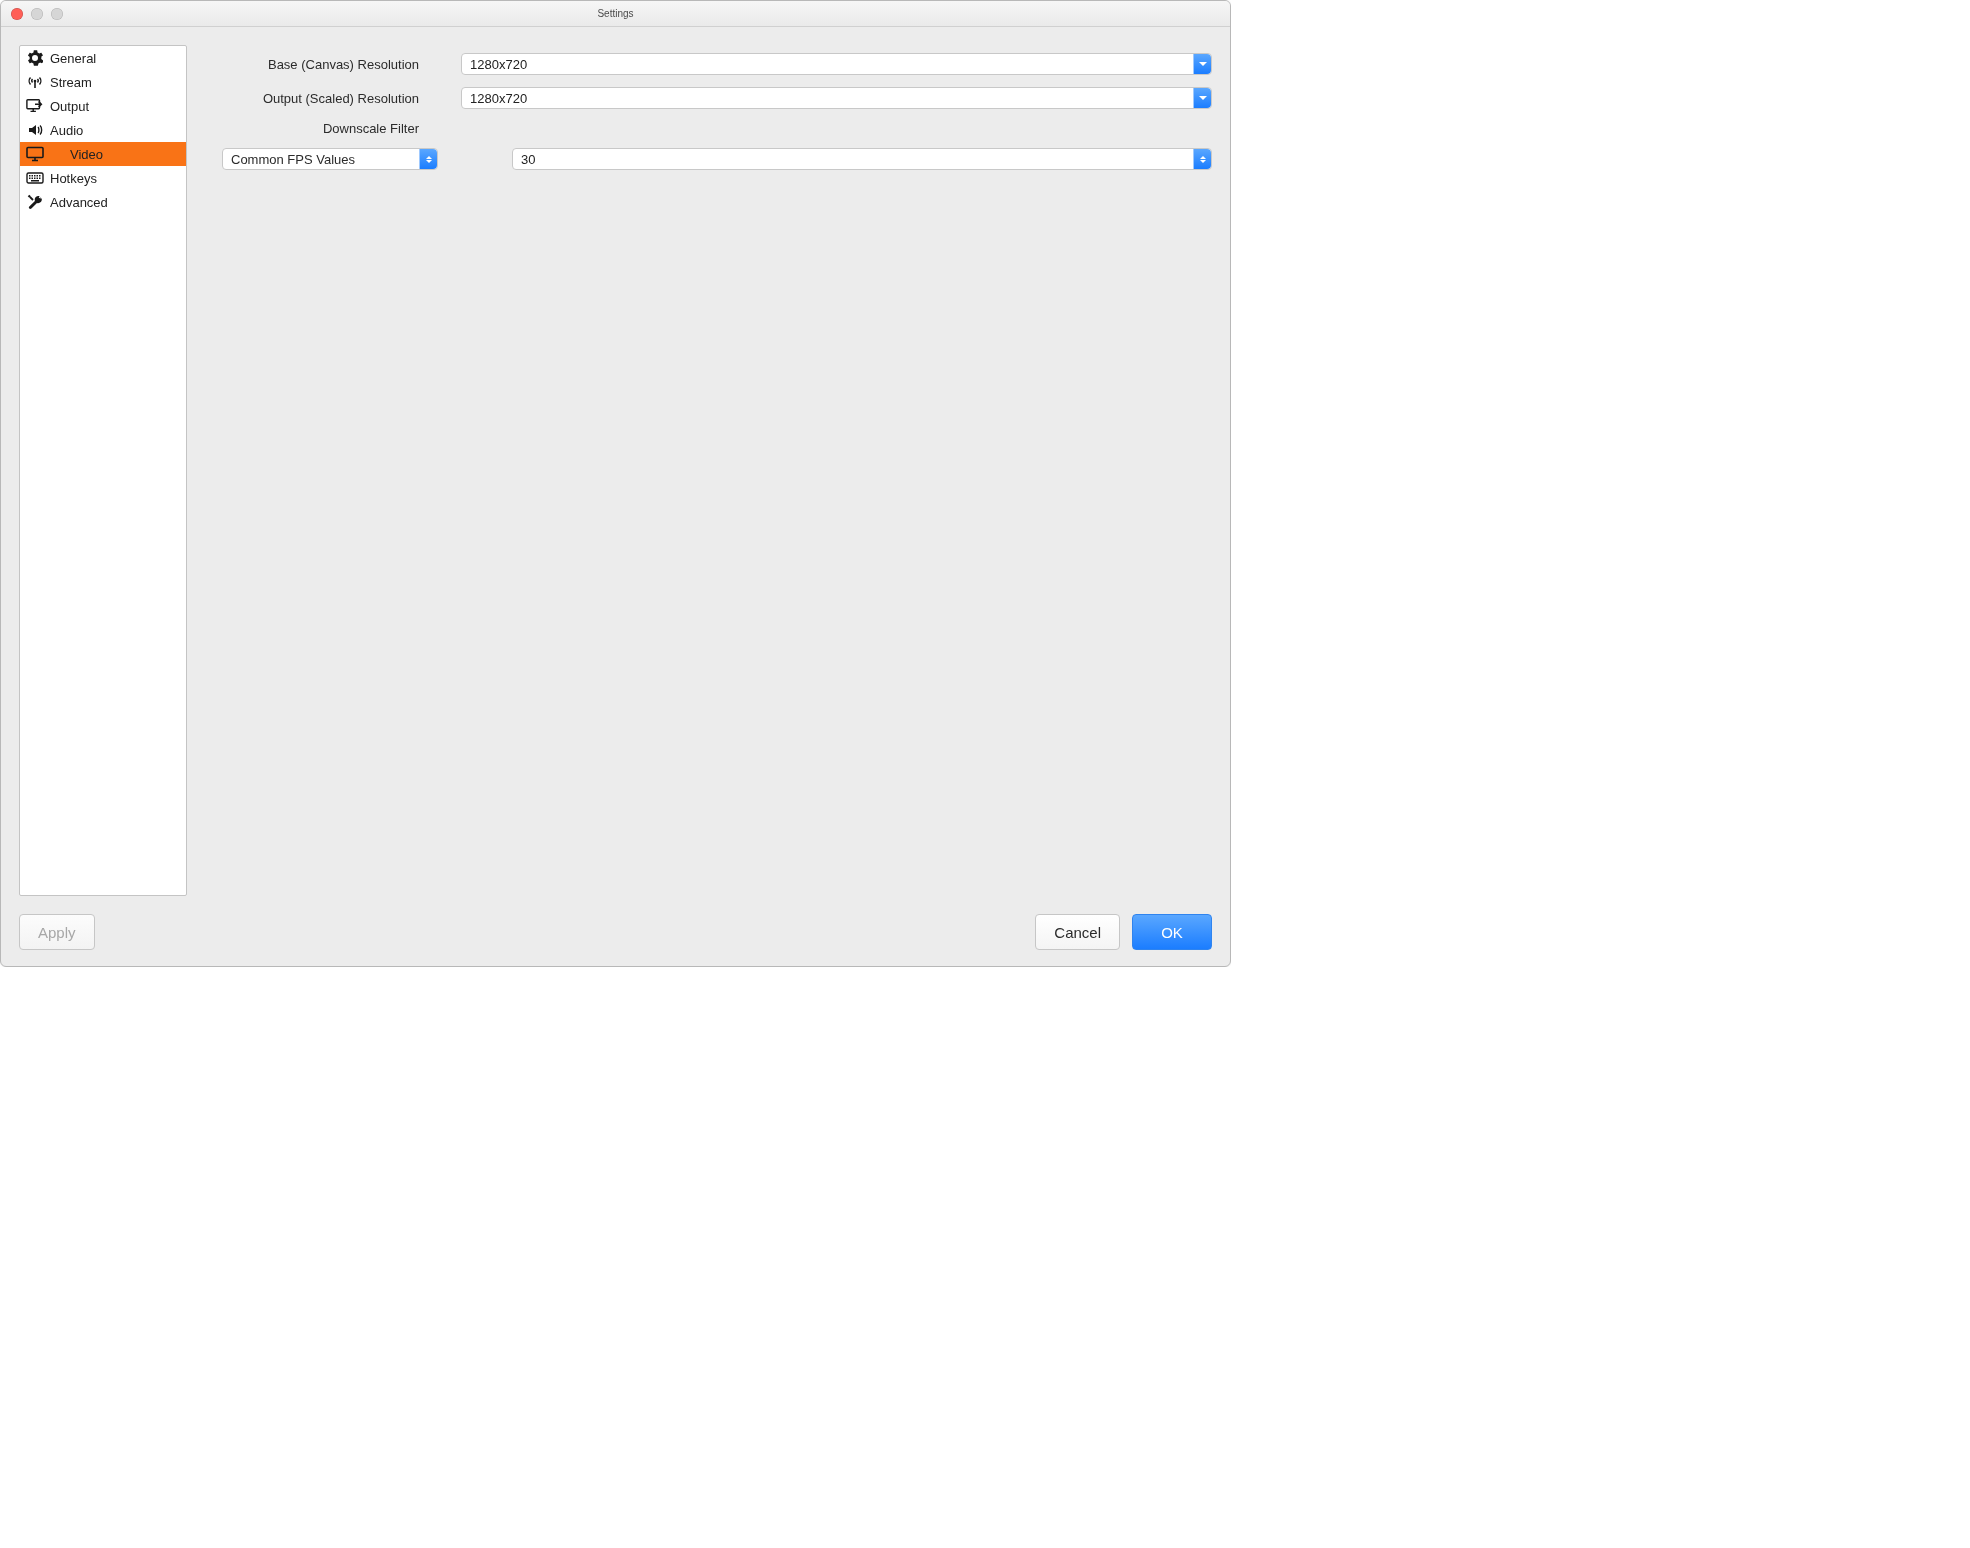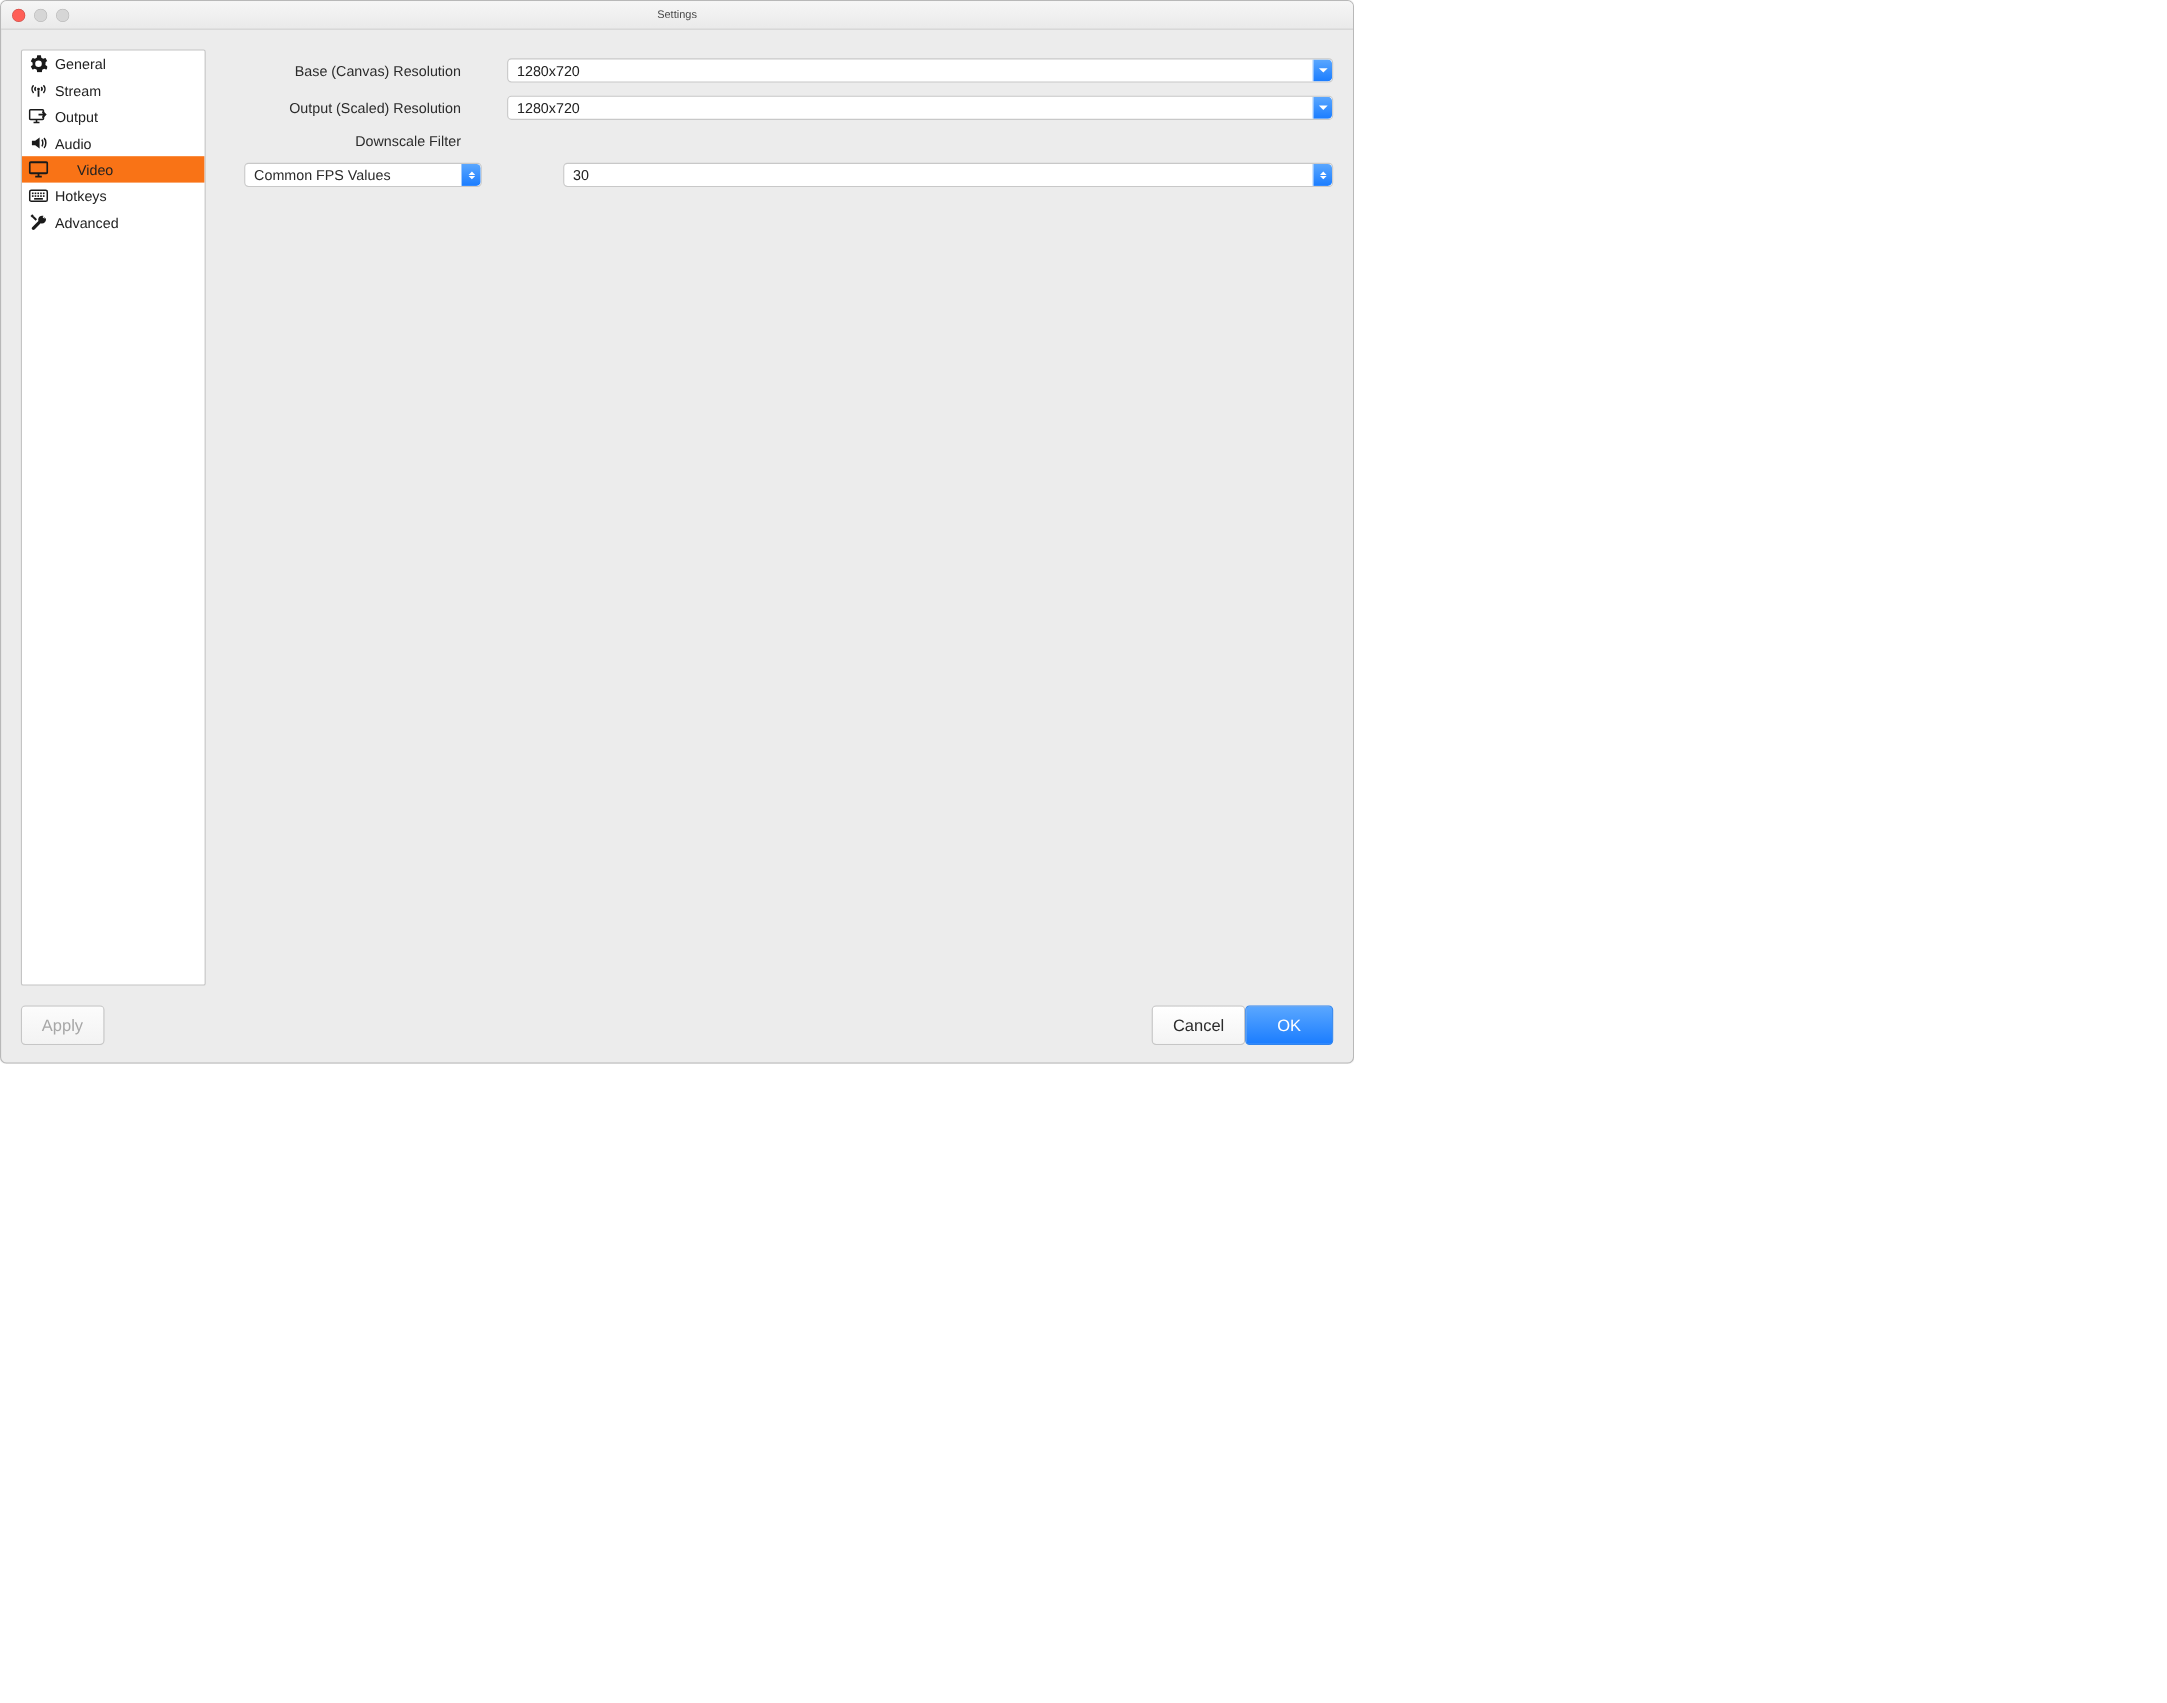--- a/index.html
+++ b/index.html
@@ -169,21 +169,21 @@
     background:linear-gradient(#5aa7ff,#1b7dff);
     border-color:#2f84ef;
     color:#fff;
     min-width:80px;
   }
   .btn.disabled {
     color:#a7a7a7;
     background:linear-gradient(#fcfcfc,#f3f3f3);
   }
   .footer .spacer { flex:1; }
-  .footer .btn + .btn { margin-left:0; }
+  .footer .btn + .btn { margin-left:12px; }
 </style>
 </head>
 <body>
 
 <div class="window">
 
   <div class="titlebar">
     <div class="traffic">
       <div class="tl close"></div>
       <div class="tl"></div>

